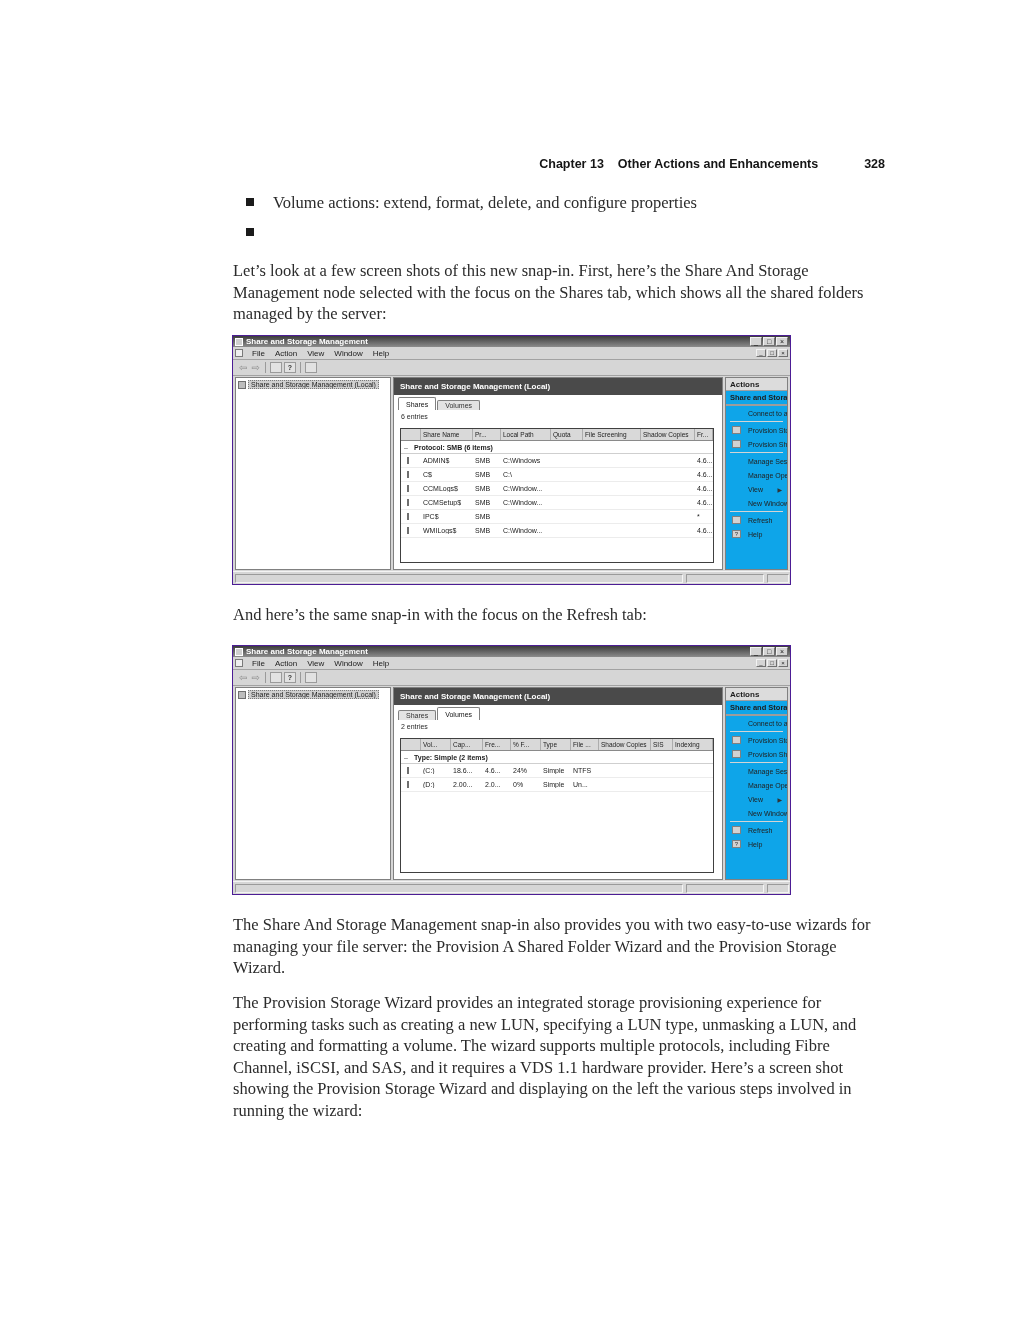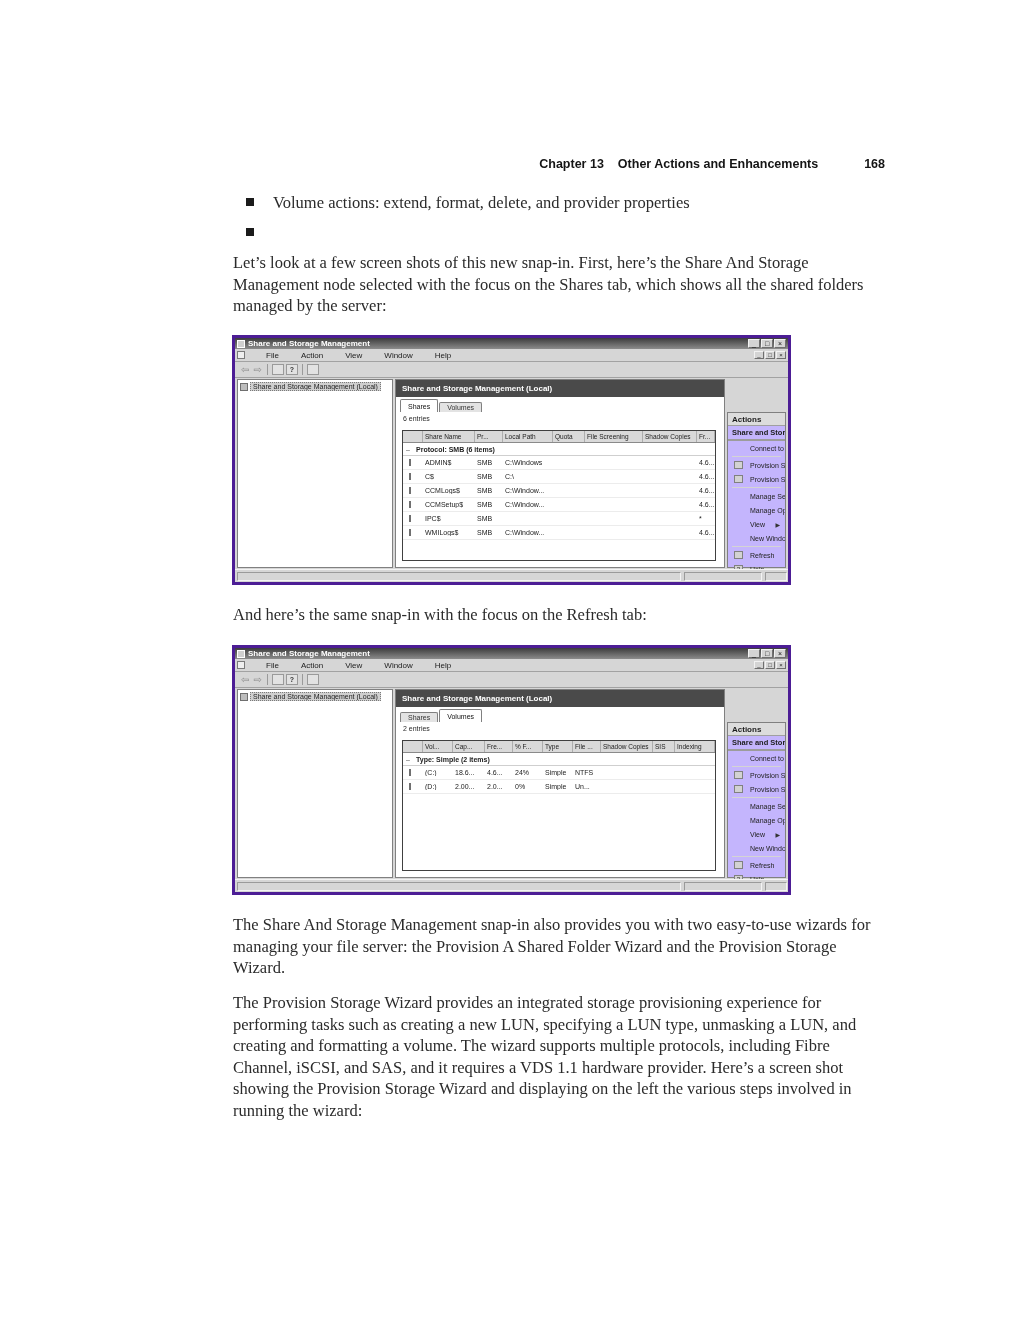--- a/index.html
+++ b/index.html
@@ -15,47 +15,47 @@
   .pg-header .gap2 { margin-left:46px; }
 
   .bullet-item { position:absolute; left:246px; width:640px;
                  font-size:16.5px; color:#2b2b2b; }
   .bullet-sq { display:inline-block; width:8px; height:8px; background:#1b1b1b;
                margin-right:19px; vertical-align:2px; }
   .b1 { top:193px; } .b2 { top:223px; }
 
   .para { position:absolute; left:233px; width:658px; font-size:16.5px;
           line-height:21.5px; color:#2b2b2b; }
-  .p-intro { top:252px; }
+  .p-intro { top:260px; }
   .p-capt  { top:604px; }
   .p-wiz   { top:914px; }
   .p-prov  { top:992px; }
 
   
   .shot { position:absolute; left:232px; width:559px; height:250px;
-          background:#d6d6d6; border:3px solid #4c1d95;
+          background:#d6d6d6; border:1px solid #4c1d95;
           font-family:"Liberation Sans", sans-serif; color:#1c1c1c; }
   .shot1 { top:335px; } .shot2 { top:645px; }
 
   .titlebar { height:11px; background:linear-gradient(to bottom,#3c3c3c,#8c8c8c);
               display:flex; align-items:center; padding:0 2px; }
   .app-ico { width:8px; height:8px; background:#cfcfcf; border:1px solid #fff;
              margin-right:3px; flex:none; }
   .title-txt { flex:1; color:#ffffff; font-weight:bold; font-size:8px;
                line-height:10px; white-space:nowrap; overflow:hidden; }
   .winbtn { width:12px; height:9px; background:#d4d4d4;
             border:1px solid; border-color:#f2f2f2 #6f6f6f #6f6f6f #f2f2f2;
             font-size:7px; line-height:7px; text-align:center; margin-left:1px;
             color:#111; flex:none; }
 
   .menubar { height:13px; border-bottom:1px solid #a2a2a2; display:flex;
              align-items:center; font-size:8px; padding:0 2px; }
   .menu-ico { width:8px; height:8px; border:1px solid #7a7a7a; background:#efefef;
               margin-right:4px; flex:none; }
-  .menu-item { padding:4px 5px; white-space:nowrap;margin-left:12px; }
+  .menu-item { padding:4px 5px; white-space:nowrap; }
   .menubar .spacer { flex:1; }
   .childbtn { width:10px; height:8px; background:#d4d4d4;
               border:1px solid; border-color:#f2f2f2 #6f6f6f #6f6f6f #f2f2f2;
               font-size:6px; line-height:6px; text-align:center; margin-left:1px;
               flex:none; }
 
   .toolbar { height:16px; border-bottom:1px solid #a2a2a2; display:flex;
              align-items:center; padding:0 4px; }
   .tb-arrow { font-size:10px; color:#8a8a8a; margin:0 2px; line-height:12px; }
   .tb-sep { width:1px; height:11px; background:#9a9a9a; margin:0 3px; }
@@ -108,21 +108,21 @@
   .sh-c4{width:32px;flex:none;} .sh-c5{width:58px;flex:none;}
   .sh-c6{width:54px;flex:none;} .sh-c7{flex:1;}
   
   .vl-c0{width:20px;flex:none;} .vl-c1{width:30px;flex:none;}
   .vl-c2{width:32px;flex:none;} .vl-c3{width:28px;flex:none;}
   .vl-c4{width:30px;flex:none;} .vl-c5{width:30px;flex:none;}
   .vl-c6{width:28px;flex:none;} .vl-c7{width:52px;flex:none;}
   .vl-c8{width:22px;flex:none;} .vl-c9{flex:1;}
 
   .actions { position:absolute; left:492px; right:2px; top:0; bottom:0;
-             background:#c4b5fd; border:1px solid #808080;margin-top:33px; }
+             background:#0ea5e9; border:1px solid #808080; }
   .act-title { height:13px; background:#dcdcdc; border-bottom:1px solid #a0a0a0;
                font-size:8px; font-weight:bold; line-height:13px; padding-left:4px; }
   .act-group { height:15px; display:flex; align-items:center;
                justify-content:space-between; padding:0 4px; font-size:7.5px;
                font-weight:bold; border-bottom:2px solid #9c9c9c;
                white-space:nowrap; overflow:hidden; }
   .act-item { height:14px; display:flex; align-items:center; font-size:7px;
               padding-left:22px; position:relative; white-space:nowrap;
               overflow:hidden; color:#222; }
   .act-ico { position:absolute; left:6px; top:3px; width:9px; height:8px;
@@ -136,25 +136,25 @@
   .sb-seg { border:1px solid; border-color:#9a9a9a #f4f4f4 #f4f4f4 #9a9a9a;
             margin:2px 1px 1px 2px; }
   .sb-main { flex:1; } .sb-a { width:78px; } .sb-b { width:22px; }
 </style>
 </head>
 <body>
 
 <div>
 
   <div class="pg-header">
-    <span>Chapter 13</span><span class="gap1">Other Actions and Enhancements</span><span class="gap2">168</span>
+    <span>Chapter 13</span><span class="gap1">Other Actions and Enhancements</span><span class="gap2">328</span>
   </div>
 
   <div class="bullet-item b1">
-    <span class="bullet-sq"></span><span>Volume actions: extend, format, delete, and provider properties</span>
+    <span class="bullet-sq"></span><span>Volume actions: extend, format, delete, and configure properties</span>
   </div>
   <div class="bullet-item b2">
     <span class="bullet-sq"></span>
   </div>
 
   <p class="para p-intro">Let’s look at a few screen shots of this new snap-in. First, here’s the Share And Storage Management node selected with the focus on the Shares tab, which shows all the shared folders managed by the server:</p>
   <p class="para p-capt">And here’s the same snap-in with the focus on the Refresh tab:</p>
   <p class="para p-wiz">The Share And Storage Management snap-in also provides you with two easy-to-use wizards for managing your file server: the Provision A Shared Folder Wizard and the Provision Storage Wizard.</p>
   <p class="para p-prov">The Provision Storage Wizard provides an integrated storage provisioning experience for performing tasks such as creating a new LUN, specifying a LUN type, unmasking a LUN, and creating and formatting a volume. The wizard supports multiple protocols, including Fibre Channel, iSCSI, and SAS, and it requires a VDS 1.1 hardware provider. Here’s a screen shot showing the Provision Storage Wizard and displaying on the left the various steps involved in running the wizard:</p>
 

